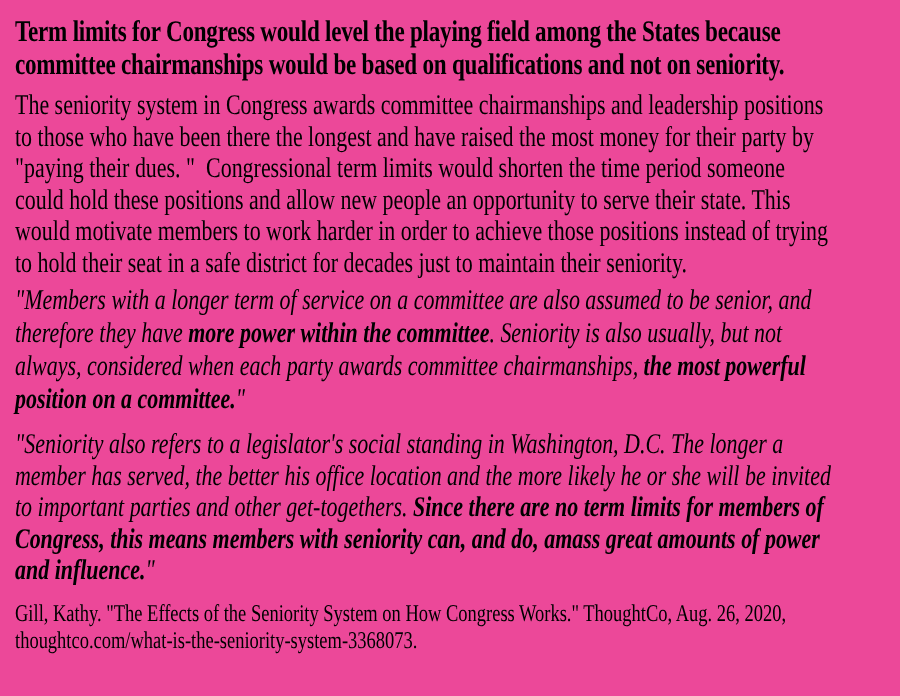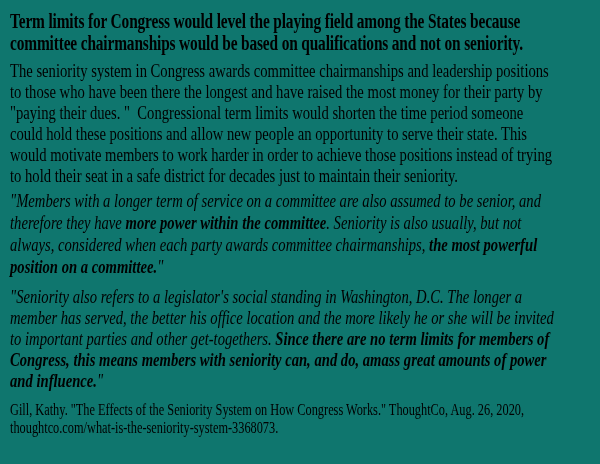--- a/index.html
+++ b/index.html
@@ -4,21 +4,21 @@
 <style>
   html, body {
     margin: 0;
     padding: 0;
     background: #ffffff;
   }
   .page {
     position: relative;
     width: 600px;
     height: 464px;
-    background: #0f766e;
+    background: #ec4899;
     overflow: hidden;
   }
   
   .content {
     box-sizing: content-box;
     width: 780px;
     transform: scaleX(0.77);
     transform-origin: 0 0;
     padding: 10px 0 0 13px;
     font-family: "Liberation Serif", "DejaVu Serif", serif;

